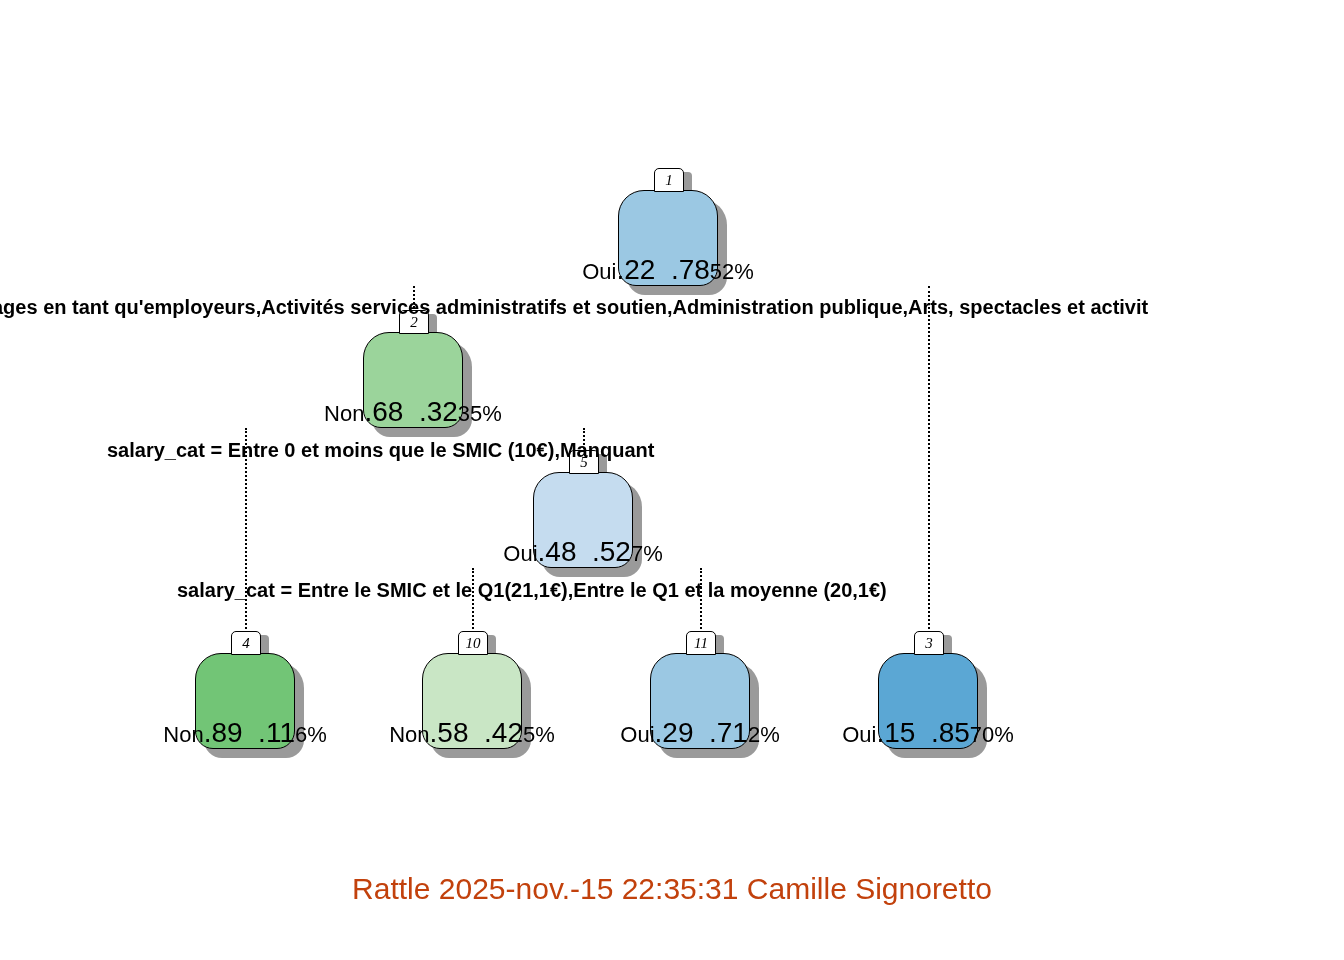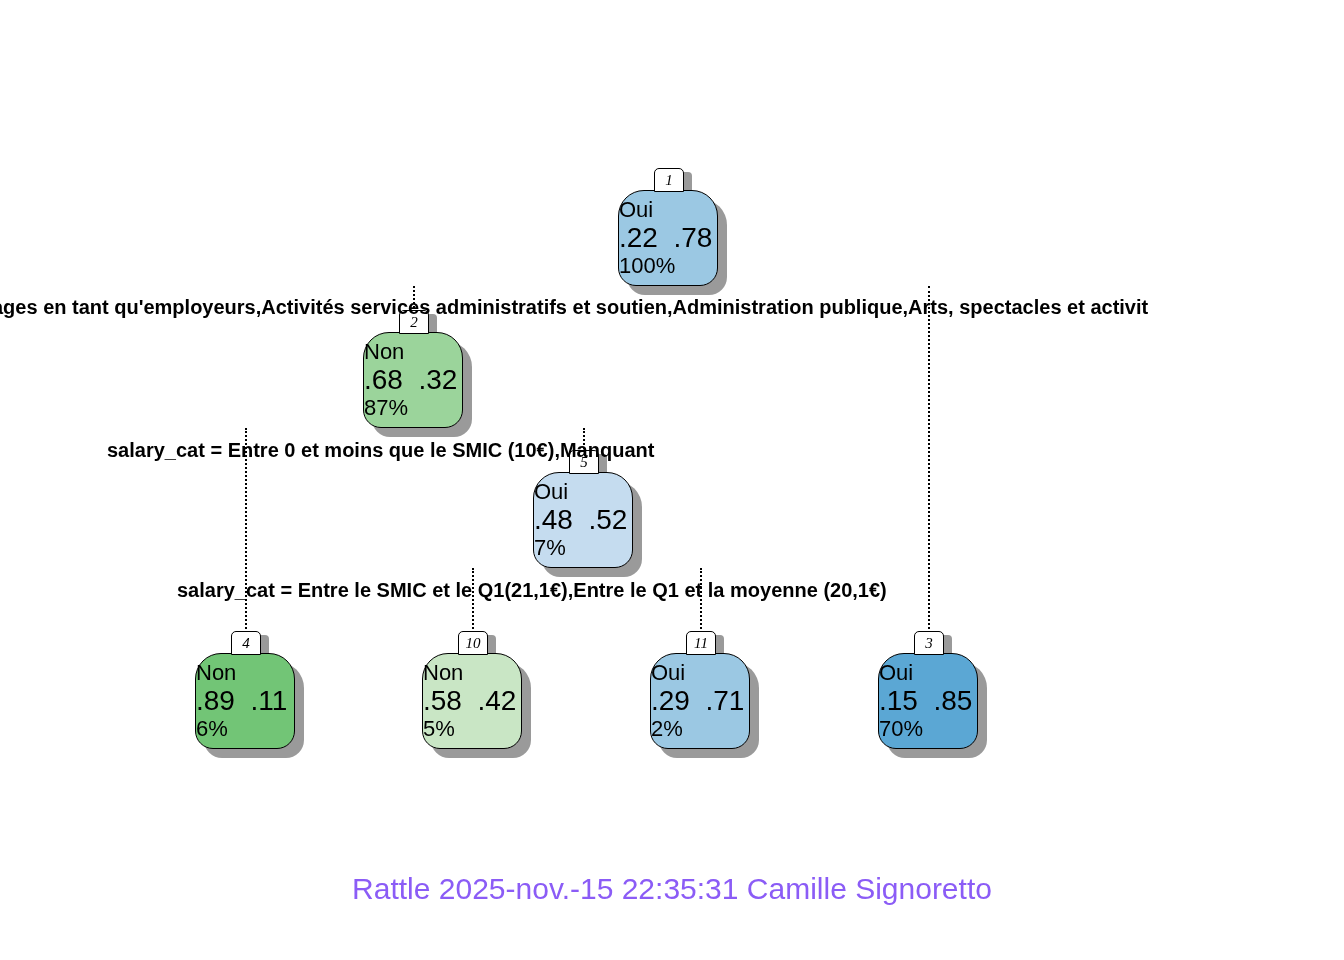--- a/index.html
+++ b/index.html
@@ -55,22 +55,21 @@
     position: absolute;
     left: 0;
     top: 0;
     width: 100px;
     height: 96px;
     border: 1.5px solid #000000;
     border-radius: 26px 26px 18px 18px;
     box-sizing: border-box;
     z-index: 2;
     display: flex;
-    flex-direction: column;
-    align-items: flex-start;
+    align-items: flex-end;
     justify-content: center;
   }
   .node-class {
     font-size: 22px;
     color: #000000;
     line-height: 1.12;
   }
   .node-probs {
     font-size: 28px;
     color: #000000;
@@ -116,21 +115,21 @@
 
   
   #caption {
     position: absolute;
     left: 0;
     right: 0;
     top: 872px;
     text-align: center;
     font-family: "Liberation Sans", sans-serif;
     font-size: 30px;
-    color: #8b5cf6;
+    color: #c2410c;
     z-index: 6;
   }
 </style>
 </head>
 <body>
 
 <div id="canvas">
 
   <div id="connector-layer">
       <div class="connector" style="left: 413px; top: 286px; height: 46px;"></div>
@@ -146,31 +145,31 @@
       <div class="split-label" style="left: 177px; top: 580px;">salary_cat = Entre le SMIC et le Q1(21,1€),Entre le Q1 et la moyenne (20,1€)</div>
     </div>
   <div id="node-layer">
       <div class="node" style="left: 618px; top: 190px; width: 100px; height: 96px;">
         <div class="node-tab-shadow"></div>
         <div class="node-shadow"></div>
         <div class="node-tab">1</div>
         <div class="node-body" style="background: rgb(155, 200, 227);">
           <div class="node-class">Oui</div>
           <div class="node-probs">.22  .78</div>
-          <div class="node-pct">100%</div>
+          <div class="node-pct">52%</div>
         </div>
       </div>
       <div class="node" style="left: 363px; top: 332px; width: 100px; height: 96px;">
         <div class="node-tab-shadow"></div>
         <div class="node-shadow"></div>
         <div class="node-tab">2</div>
         <div class="node-body" style="background: rgb(155, 212, 155);">
           <div class="node-class">Non</div>
           <div class="node-probs">.68  .32</div>
-          <div class="node-pct">87%</div>
+          <div class="node-pct">35%</div>
         </div>
       </div>
       <div class="node" style="left: 533px; top: 472px; width: 100px; height: 96px;">
         <div class="node-tab-shadow"></div>
         <div class="node-shadow"></div>
         <div class="node-tab">5</div>
         <div class="node-body" style="background: rgb(197, 220, 239);">
           <div class="node-class">Oui</div>
           <div class="node-probs">.48  .52</div>
           <div class="node-pct">7%</div>

